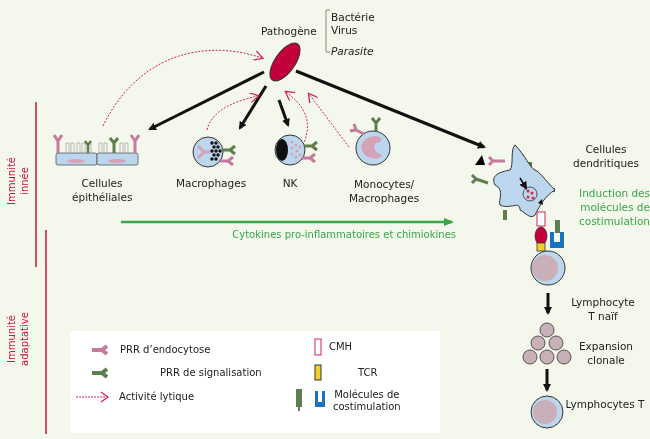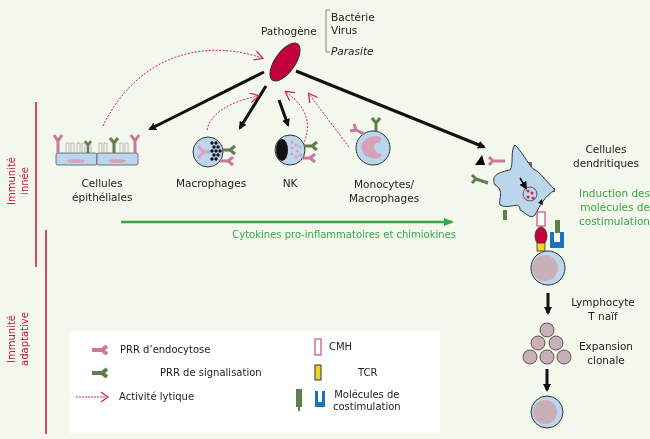--- a/index.html
+++ b/index.html
@@ -189,20 +189,21 @@
 </div>
 <div class="lbl" style="left:566px;top:259px;width:74px;margin-top:36px;">
   <div>Lymphocyte</div>
     <div>T naïf</div>
 </div>
 <div class="lbl" style="left:578px;top:339px;width:56px;">
   <div>Expansion</div>
     <div>clonale</div>
 </div>
 <div class="lbl" style="left:560px;top:397px;width:90px;">
+  <div>Lymphocytes T</div>
 </div>
 
 <div class="lbl green" style="left:166px;top:228px;width:290px;font-size:10px;">Cytokines pro-inflammatoires et chimiokines</div>
 
 <div class="vert" style="left:-12px;top:168px;width:60px;">
   <div>Immunité</div>
     <div>innée</div>
 </div>
 <div class="vert" style="left:-22px;top:326px;width:80px;">
   <div>Immunité</div>

